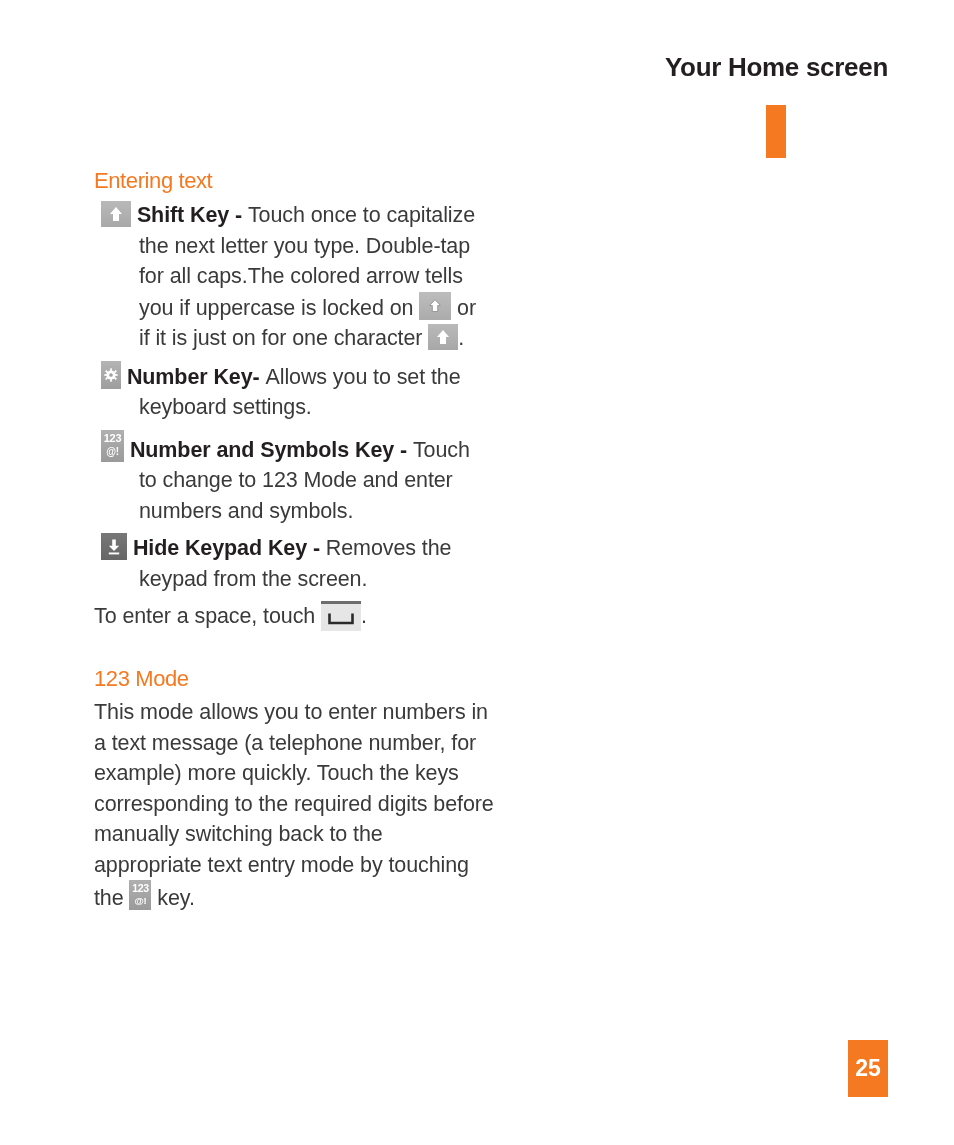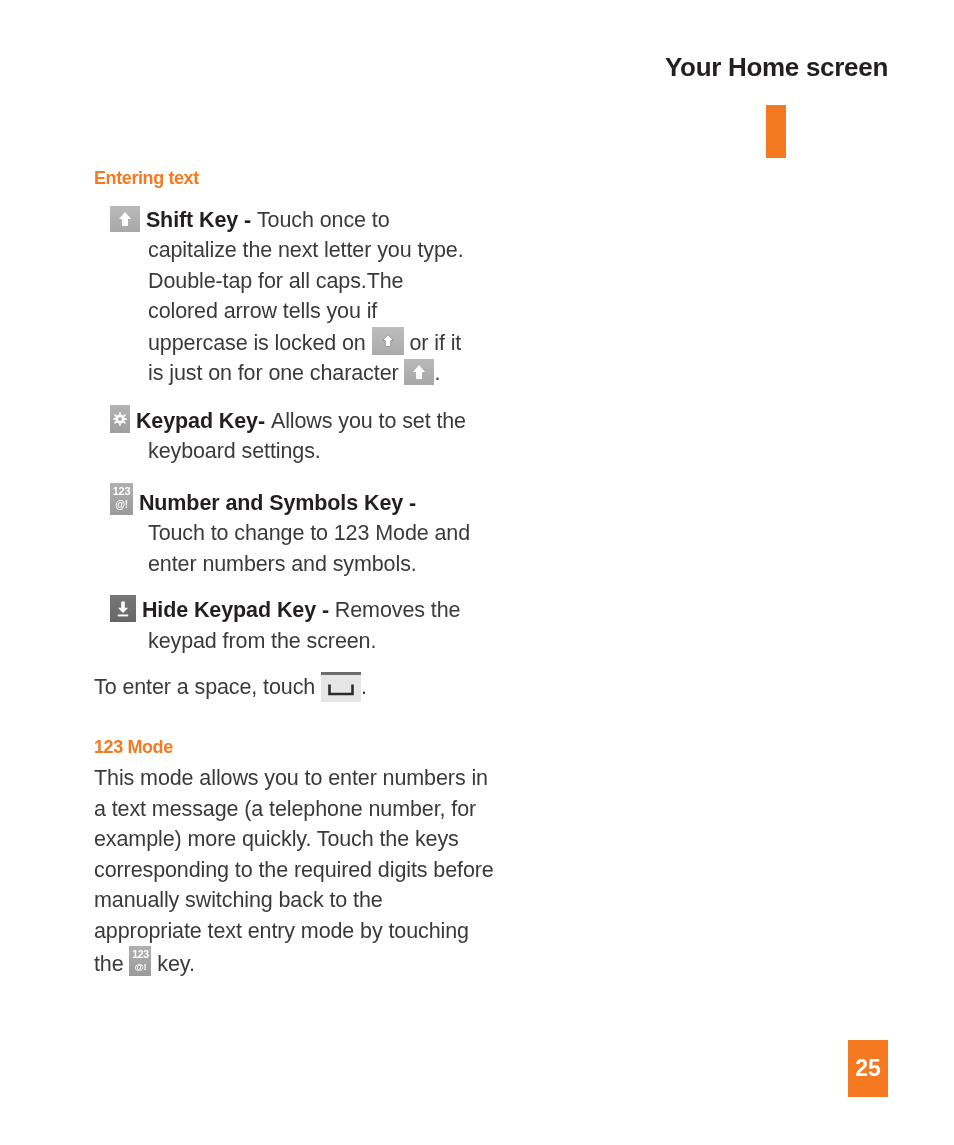--- a/index.html
+++ b/index.html
@@ -41,22 +41,22 @@
 
   
   .content {
     position: absolute;
     left: 94px;
     top: 168px;
     width: 400px;
   }
 
   h2.section-heading {
-    font-size: 18px;
-    font-weight: bold;
+    font-size: 22px;
+    font-weight: normal;
     color: #F47920;
     margin: 0 0 6px 0;
     letter-spacing: -0.4px;
     line-height: 1.15;
   }
   h2.section-heading.second {
     margin-top: 34px;
   }
 
   p.body-text {
@@ -65,21 +65,21 @@
     margin: 0;
     color: #3a3a3a;
     letter-spacing: -0.1px;
   }
 
   
   .key-entry {
     font-size: 21.5px;
     line-height: 30.5px;
     color: #3a3a3a;
-    margin: 16px;
+    margin: 7px;
     padding-left: 38px;
     text-indent: -38px;
     letter-spacing: -0.1px;
   }
   .key-entry.no-indent {
     padding-left: 0;
     text-indent: 0;
   }
   .key-entry .term {
     font-weight: bold;
@@ -243,21 +243,21 @@
               <rect x="7" y="12.6" width="2" height="3"></rect>
               <rect x="0.4" y="7" width="3" height="2"></rect>
               <rect x="12.6" y="7" width="3" height="2"></rect>
               <rect x="2" y="2.6" width="2" height="3" transform="rotate(-45 3 4.1)"></rect>
               <rect x="12" y="2.6" width="2" height="3" transform="rotate(45 13 4.1)"></rect>
               <rect x="2" y="10.4" width="2" height="3" transform="rotate(45 3 11.9)"></rect>
               <rect x="12" y="10.4" width="2" height="3" transform="rotate(-45 13 11.9)"></rect>
             </g>
             <circle cx="8" cy="8" r="2.1" fill="#a0a0a0"></circle>
           </svg>
-        </span></span> <span class="term">Keypad Key- </span><span>Allows you to set the keyboard settings.</span></p>
+        </span></span> <span class="term">Number Key- </span><span>Allows you to set the keyboard settings.</span></p>
 
   <p class="key-entry"><span class="keyicon k-123"><span class="l1">123</span><span class="l2">@!</span></span> <span class="term">Number and Symbols Key - </span><span>Touch to change to 123 Mode and enter numbers and symbols.</span></p>
 
 
   <p class="key-entry"><span class="keyicon k-hide"><svg width="16" height="17" viewBox="0 0 16 17">
           <path d="M6.2 1 L9.8 1 L9.8 7.2 L13.2 7.2 L8 12.6 L2.8 7.2 L6.2 7.2 Z" fill="#ffffff"></path>
           <rect x="2.8" y="14" width="10.4" height="1.9" fill="#ffffff"></rect>
         </svg></span> <span class="term">Hide Keypad Key - </span><span>Removes the keypad from the screen.</span></p>
 
 

